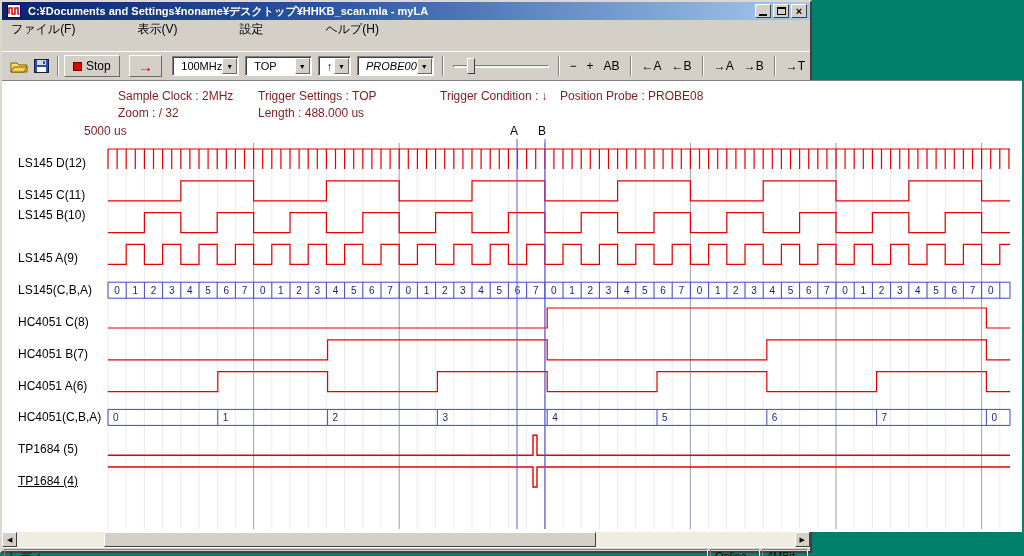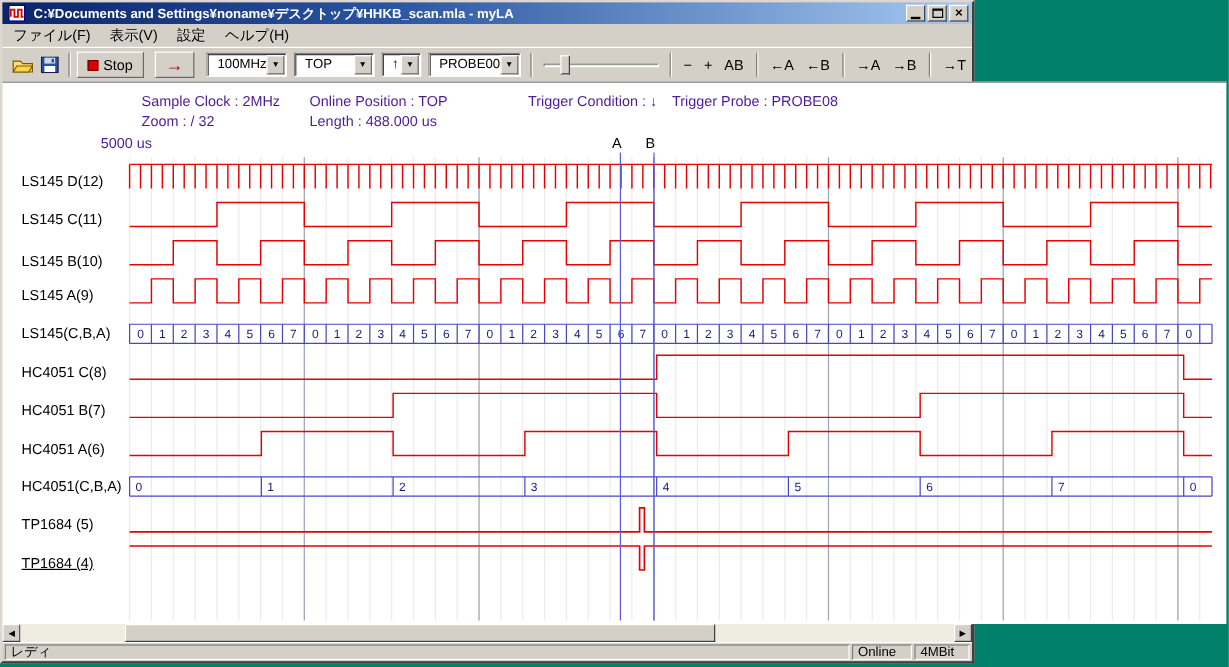--- a/index.html
+++ b/index.html
@@ -10,44 +10,44 @@
   
   .titlebar{height:18px;background:linear-gradient(90deg,#0a246a,#2a55a0 40%,#a6caf0);display:flex;align-items:center;padding:0 2px;}
   .title-text{color:#fff;font-size:11px;font-weight:bold;margin-left:4px;flex:1;white-space:nowrap;overflow:hidden;}
   .win-buttons{display:flex;gap:2px;margin-right:1px;}
   .winbtn{width:16px;height:14px;background:#d4d0c8;border:1px solid;border-color:#fff #404040 #404040 #fff;
     display:flex;align-items:center;justify-content:center;cursor:default;}
   .g-min{width:8px;height:2px;background:#000;margin-top:7px;}
   .g-max{width:9px;height:8px;border:1px solid #000;border-top-width:2px;}
   .g-close{font-size:11px;font-weight:bold;line-height:11px;}
   
-  .menubar{height:19px;display:flex;align-items:center;font-size:12px;padding-left:1px;}
+  .menubar{height:19px;display:flex;align-items:center;font-size:12px;padding-left:1px;gap:46px;}
   .menu-item{padding:2px 8px;white-space:nowrap;}
   
-  .toolbar{height:29px;display:flex;align-items:center;padding-left:5px;border-top:1px solid #fff;}
+  .toolbar{height:29px;display:flex;align-items:center;padding-left:5px;border-top:1px solid #fff;margin-top:12px;}
   .tb-icon{margin:0 3px;display:inline-flex;align-items:center;}
   .tb-sep{width:2px;height:20px;border-left:1px solid #808080;border-right:1px solid #fff;margin:0 5px;display:inline-block;}
   .btn3d{background:#d4d0c8;border:1px solid;border-color:#fff #6a6a6a #6a6a6a #fff;font-size:12px;
     display:inline-flex;align-items:center;gap:4px;padding:2px 8px;height:22px;}
   .stop-square{width:9px;height:9px;background:#e00000;border:1px solid #700000;display:inline-block;}
   .run-btn{color:#c00000;font-size:15px;font-weight:bold;}
   .tb-btn{background:transparent;border:1px solid transparent;font-size:12px;padding:2px 4px;white-space:nowrap;font-family:"Liberation Sans",sans-serif;}
   .combo{height:20px;background:#fff;border:1px solid;border-color:#808080 #fff #fff #808080;
     box-shadow:inset 1px 1px 0 #404040;display:inline-flex;align-items:center;margin:0 3px;}
   .combo-text{flex:1;font-size:11px;padding-left:8px;overflow:hidden;white-space:nowrap;}
   .combo-btn{width:15px;height:16px;margin-right:1px;background:#d4d0c8;border:1px solid;
     border-color:#fff #6a6a6a #6a6a6a #fff;font-size:7px;display:flex;align-items:center;justify-content:center;color:#000;}
-  .c1{width:72px;}.c2{width:72px;}.c3{width:36px;}.c4{width:80px;}
+  .c1{width:72px;}.c2{width:72px;}.c3{width:36px;}.c4{width:80px;font-style:italic;}
   .slider{width:104px;height:20px;position:relative;margin:0 4px;display:inline-block;}
   .slider-track{position:absolute;left:0;right:0;top:9px;height:3px;border:1px solid #808080;border-bottom-color:#fff;border-right-color:#fff;background:#efede2;}
   .slider-thumb{position:absolute;left:14px;top:2px;width:8px;height:16px;background:#d4d0c8;border:1px solid;border-color:#fff #404040 #404040 #fff;}
   #tb-groups{display:inline-flex;align-items:center;}
   
   .main{position:relative;width:1020px;height:452px;background:#fff;border-top:1px solid #808080;overflow:hidden;}
-  .info-text{position:absolute;font-size:12px;color:#4c1d95;white-space:nowrap;}
+  .info-text{position:absolute;font-size:12px;color:#7f1d1d;white-space:nowrap;}
   .ch-label{position:absolute;left:6px;height:16px;line-height:16px;font-size:12px;color:#000;white-space:nowrap;margin-left:10px;}
   #wave-svg{position:absolute;left:0;top:0;}
   #wave-svg text{font-family:"Liberation Sans",sans-serif;}
   
   .hscroll{height:15px;display:flex;align-items:stretch;background:#d4d0c8;}
   .sb-btn{width:16px;background:#d4d0c8;border:1px solid;border-color:#fff #404040 #404040 #fff;
     display:flex;align-items:center;justify-content:center;font-size:7px;color:#000;}
   .sb-track{width:812px;position:relative;background:#efede2;}
   .sb-thumb{position:absolute;left:87px;top:0;width:492px;height:100%;background:#d4d0c8;border:1px solid;border-color:#fff #404040 #404040 #fff;}
   .sb-rest{flex:1;background:#d4d0c8;}
@@ -146,30 +146,30 @@
         <span class="tb-sep"></span>
         <button class="tb-btn">→A</button>
         <button class="tb-btn">→B</button>
         <span class="tb-sep"></span>
         <button class="tb-btn">→T</button>
       </span>
   </div>
 
   <div class="main">
     <span class="info-text" style="left:116px;top:8px">Sample Clock : 2MHz</span>
-    <span class="info-text" style="left:256px;top:8px">Online Position : TOP</span>
+    <span class="info-text" style="left:256px;top:8px">Trigger Settings : TOP</span>
     <span class="info-text" style="left:438px;top:8px">Trigger Condition : ↓</span>
-    <span class="info-text" style="left:558px;top:8px">Trigger Probe : PROBE08</span>
+    <span class="info-text" style="left:558px;top:8px">Position Probe : PROBE08</span>
     <span class="info-text" style="left:116px;top:25px">Zoom : / 32</span>
     <span class="info-text" style="left:256px;top:25px">Length : 488.000 us</span>
     <span class="info-text" style="left:82px;top:43px">5000 us</span>
     <div id="labels">
         <div class="ch-label" style="top: 74px;">LS145 D(12)</div>
         <div class="ch-label" style="top: 105.8px;">LS145 C(11)</div>
-        <div class="ch-label" style="top: 141px;">LS145 B(10)</div>
+        <div class="ch-label" style="top: 126px;">LS145 B(10)</div>
         <div class="ch-label" style="top: 169.4px; text-align: right;">LS145 A(9)</div>
         <div class="ch-label" style="top: 201.2px;">LS145(C,B,A)</div>
         <div class="ch-label" style="top: 233px;">HC4051 C(8)</div>
         <div class="ch-label" style="top: 264.8px;">HC4051 B(7)</div>
         <div class="ch-label" style="top: 296.6px;">HC4051 A(6)</div>
         <div class="ch-label" style="top: 328.4px;">HC4051(C,B,A)</div>
         <div class="ch-label" style="top: 360.2px;">TP1684 (5)</div>
         <div class="ch-label" style="top: 392px; text-decoration: underline;">TP1684 (4)</div>
       </div>
     <svg id="wave-svg" width="1020" height="452" viewBox="0 0 1020 452">

